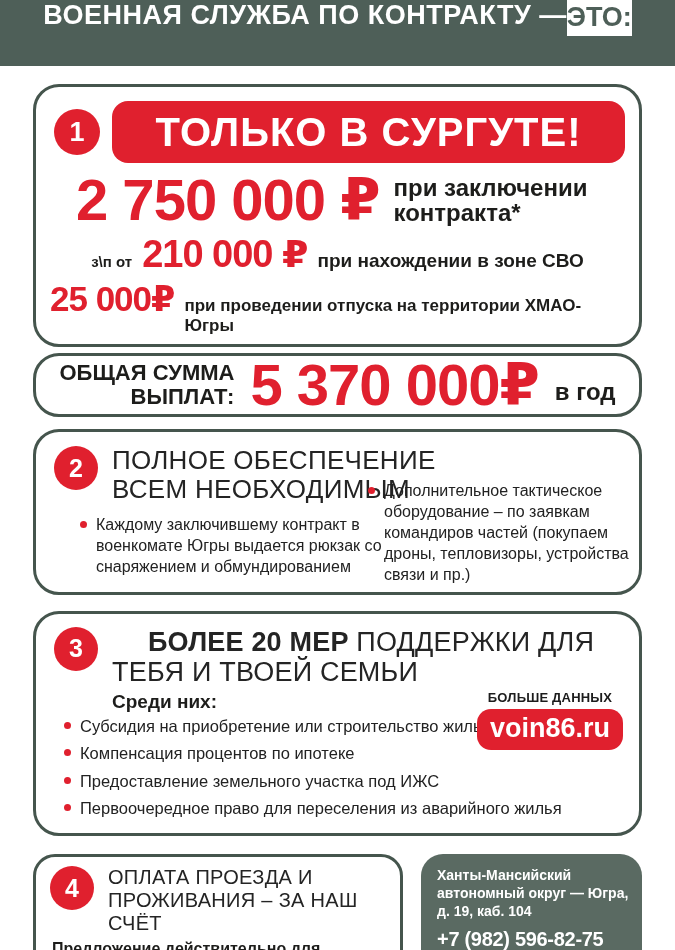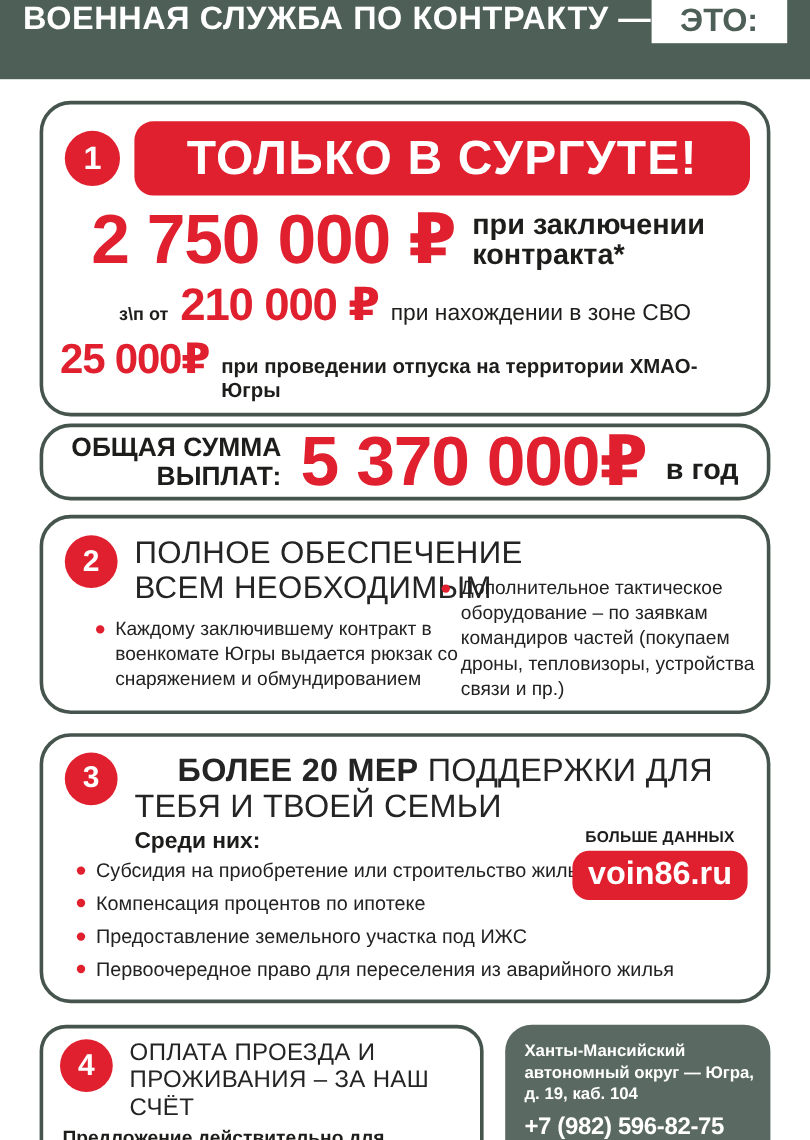--- a/index.html
+++ b/index.html
@@ -17,21 +17,21 @@
     width:675px;height:950px;background:#fff;overflow:hidden;
     font-family:"Liberation Sans","DejaVu Sans",sans-serif;
     color:var(--ink);display:flex;flex-direction:column;
   }
   
   .header{
     height:66px;background:var(--green_header);flex:0 0 auto;
     display:flex;align-items:flex-start;justify-content:center;gap:0;
   }
   .header-title{color:#fff;font-weight:bold;font-size:27px;letter-spacing:.5px;white-space:nowrap;}
-  .header-hl{background:#fff;color:var(--green_header);font-weight:bold;font-size:27px;padding:2px 24px 3px;}
+  .header-hl{background:#fff;color:var(--green_header);font-weight:bold;font-size:27px;padding:2px 0 3px;}
   
   .box{border:3px solid var(--green_border);border-radius:26px;margin:0 33px;background:#fff;}
   .badge{
     background:var(--red);color:#fff;border-radius:50%;flex:0 0 auto;
     display:flex;align-items:center;justify-content:center;font-weight:bold;
   }
   .badge-lg{width:46px;height:46px;font-size:27px;}
   .badge-md{width:44px;height:44px;font-size:25px;}
   .dot{width:7px;height:7px;border-radius:50%;background:var(--red);flex:0 0 auto;margin-top:7px;}
   .bullet{display:flex;gap:9px;}
@@ -44,21 +44,21 @@
     display:flex;align-items:center;justify-content:center;
     color:#fff;font-weight:bold;font-size:40px;letter-spacing:1px;
   }
   .amount{color:var(--red);font-weight:bold;letter-spacing:-1px;white-space:nowrap;}
   .pay1{display:flex;align-items:center;justify-content:center;gap:14px;margin-top:8px;margin-left:26px;}
   .pay1 .amount{font-size:58px;line-height:1;}
   .pay1-label{font-size:24px;font-weight:bold;line-height:1.05;width:250px;}
   .payline{display:flex;align-items:baseline;justify-content:center;gap:10px;margin-top:3px;}
   .pay-pre{font-size:15px;font-weight:bold;}
   .pay2-amount{font-size:38px;}
-  .pay2-label{font-size:19px;font-weight:normal;}
+  .pay2-label{font-size:19px;font-weight:bold;}
   .pay3-amount{font-size:35px;}
   .pay3-label{font-size:17px;font-weight:bold;}
   
   .total-box{
     margin-top:6px;height:64px;display:flex;align-items:center;justify-content:center;gap:16px;
   }
   .total-label{width:175px;text-align:right;font-size:22px;font-weight:bold;line-height:1.08;}
   .total-amount{font-size:58px;line-height:1;}
   .total-suffix{font-size:24px;font-weight:bold;align-self:flex-end;padding-bottom:8px;}
   

